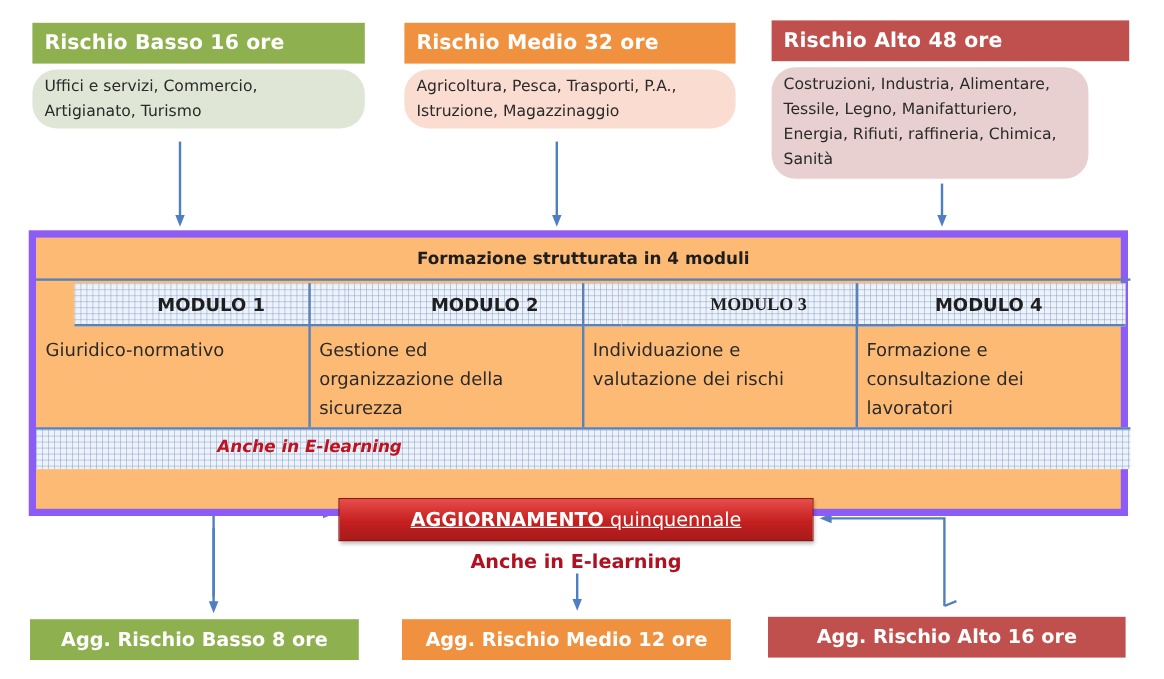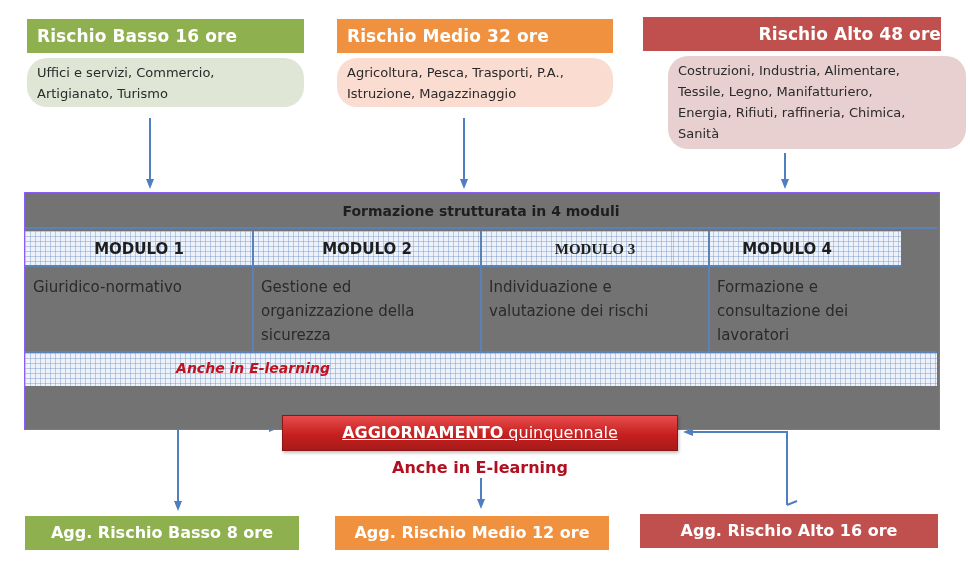--- a/index.html
+++ b/index.html
@@ -14,44 +14,45 @@
   }
   .risk-body {
     position: absolute; font-size: 13px; line-height: 21px; padding: 4px 10px;
     color: #2a2a2a;
     border-radius: 20px;
   }
   .green-head { background: #8fb04f; }
   .green-body { background: #dfe6d6; }
   .orange-head { background: #f0913f; }
   .orange-body { background: #fadcd0; }
-  .red-head { background: #c0504d; text-align: right; }
+  .red-head { background: #c0504d; }
   .red-body { background: #e8d0d0; }
 
   
   .table {
     position: absolute; left: 24px; top: 192px; width: 916px; height: 238px;
-    border: 1px solid #8b5cf6; background: #737373;
+    border: 6px solid #8b5cf6; background: #fdba74;
   }
   .table-title {
     position: absolute; left: 0; top: 0; width: 912px; height: 36px;
     text-align: center; font-weight: bold; font-size: 14px; line-height: 36px;
     border-bottom: 2px solid #5a82b8;
   }
   .grid-bg {
     background-color: #eef3fa;
     background-image:
       linear-gradient(to right, rgba(120,150,200,0.45) 1px, transparent 1px),
       linear-gradient(to bottom, rgba(120,150,200,0.45) 1px, transparent 1px);
     background-size: 5px 5px;
   }
   .mod-head {
     position: absolute; top: 38px; height: 36px; text-align: center;
     font-weight: bold; font-size: 15px; line-height: 36px;
     border-bottom: 2px solid #5a82b8;
+    margin-left: 32px;
   }
   .mod-body {
     position: absolute; top: 76px; height: 82px; padding: 6px 8px;
     font-size: 15px; line-height: 24px; color: #2a2a2a;
   }
   .vline { position: absolute; width: 2px; background: #5a82b8; }
   .footer-row {
     position: absolute; left: 0; top: 158px; width: 912px; height: 35px;
     border-top: 2px solid #5a82b8;
   }
@@ -113,21 +114,21 @@
 <div>
   <div class="risk-head orange-head" style="left:337px; top:19px; width:276px;">Rischio Medio 32 ore</div>
   <div class="risk-body orange-body" style="left:337px; top:58px; width:276px; height:49px;">
     <div>Agricoltura, Pesca, Trasporti, P.A.,</div>
     <div>Istruzione, Magazzinaggio</div>
   </div>
 </div>
 
 <div>
   <div class="risk-head red-head" style="left:643px; top:17px; width:298px;">Rischio Alto 48 ore</div>
-  <div class="risk-body red-body" style="left:668px; top:56px; width:298px; height:93px;">
+  <div class="risk-body red-body" style="left:643px; top:56px; width:264px; height:93px;">
     <div>Costruzioni, Industria, Alimentare,</div>
     <div>Tessile, Legno, Manifatturiero,</div>
     <div>Energia, Rifiuti, raffineria, Chimica,</div>
     <div>Sanità</div>
   </div>
 </div>
 
 <div class="table">
   <div class="table-title">Formazione strutturata in 4 moduli</div>
 

